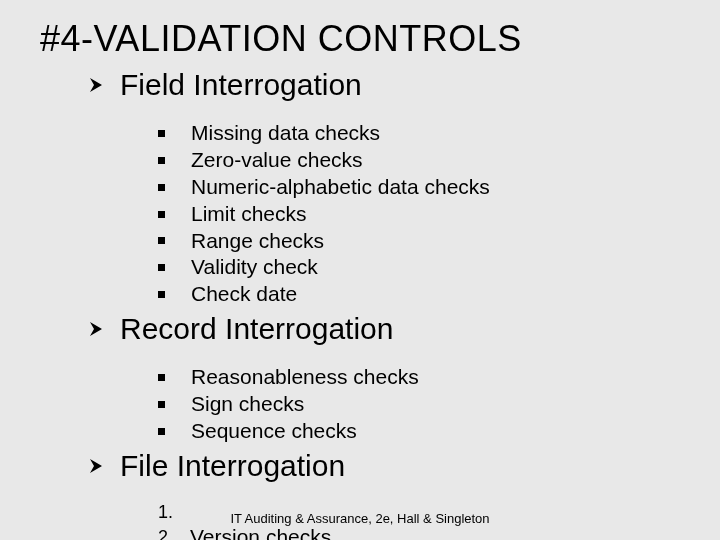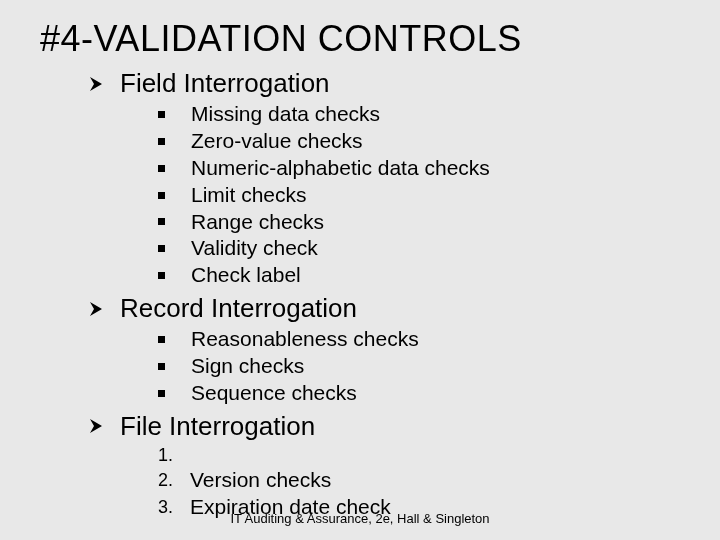--- a/index.html
+++ b/index.html
@@ -29,25 +29,25 @@
   .arrow-bullet {
     display: inline-block;
     width: 18px;
     height: 18px;
     margin-right: 14px;
     position: relative;
     flex-shrink: 0;
   }
   .arrow-bullet svg { display: block; }
   .section-label {
-    font-size: 26px;
+    font-size: 30px;
   }
   .sublist {
     margin-left: 70px;
-    margin-top: 2px;
+    margin-top: 18px;
   }
   .sub-item {
     display: flex;
     align-items: center;
     line-height: 1.28;
   }
   .square-bullet {
     width: 7px;
     height: 7px;
     background: #000;
@@ -107,21 +107,21 @@
         <div class="sub-item">
           <span class="square-bullet"></span>
           <span class="sub-text">Range checks</span>
         </div>
         <div class="sub-item">
           <span class="square-bullet"></span>
           <span class="sub-text">Validity check</span>
         </div>
         <div class="sub-item">
           <span class="square-bullet"></span>
-          <span class="sub-text">Check label</span>
+          <span class="sub-text">Check date</span>
         </div>
       </div>
     </div>
     <div class="section">
       <div class="section-header">
         <span class="arrow-bullet">
           <svg viewBox="0 0 18 18" width="18" height="18">
             <path d="M2 2 L14 9 L2 16 L6 9 Z" fill="#000"></path>
           </svg>
         </span>

